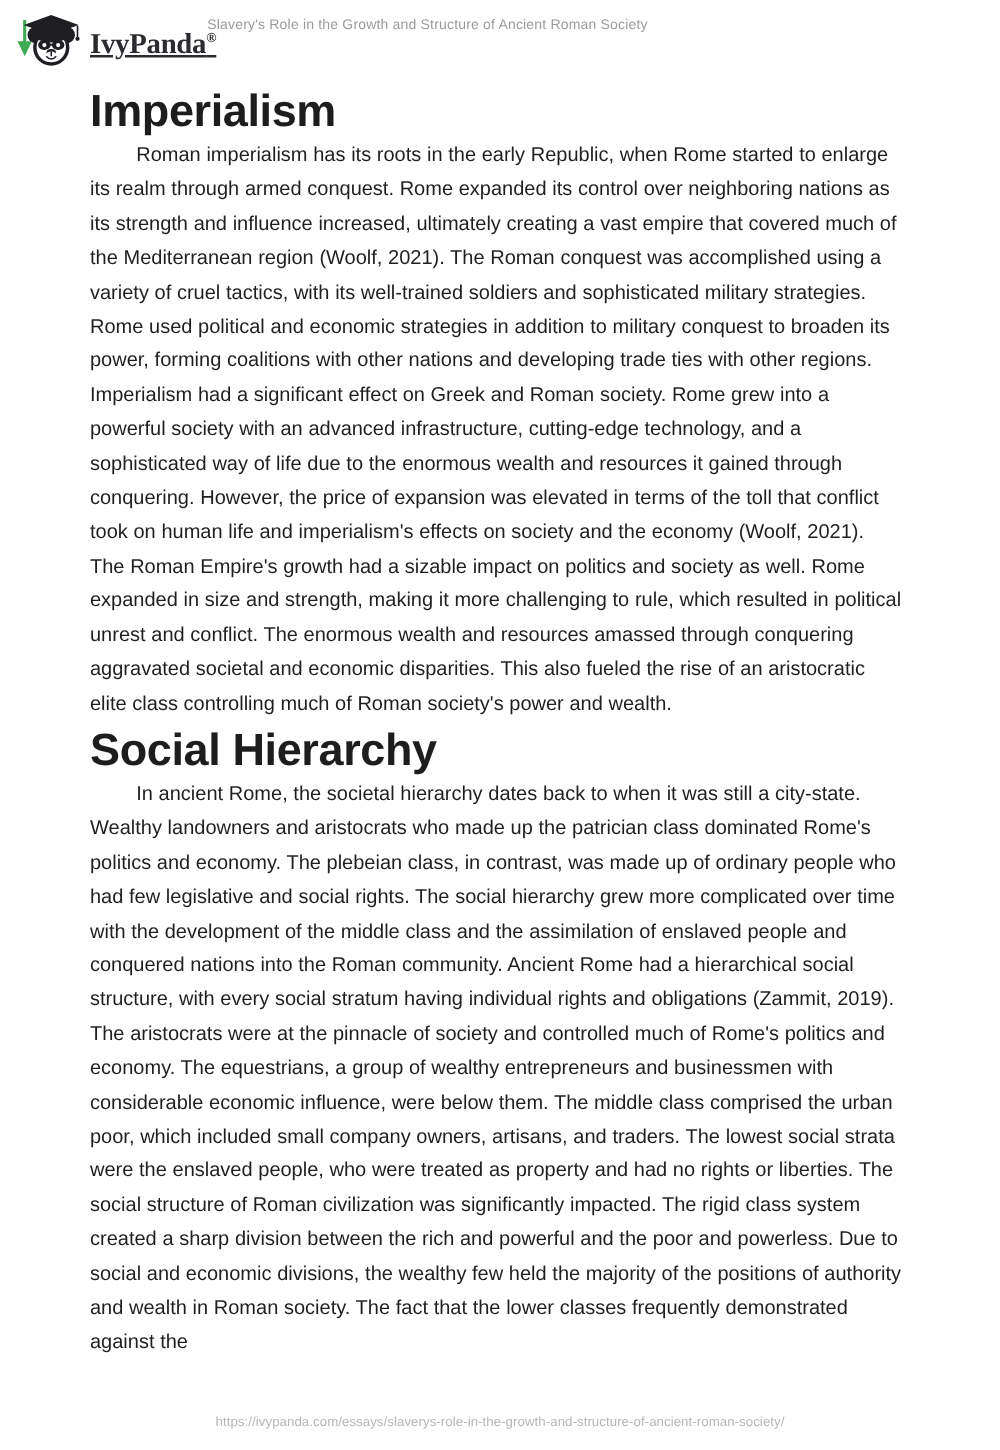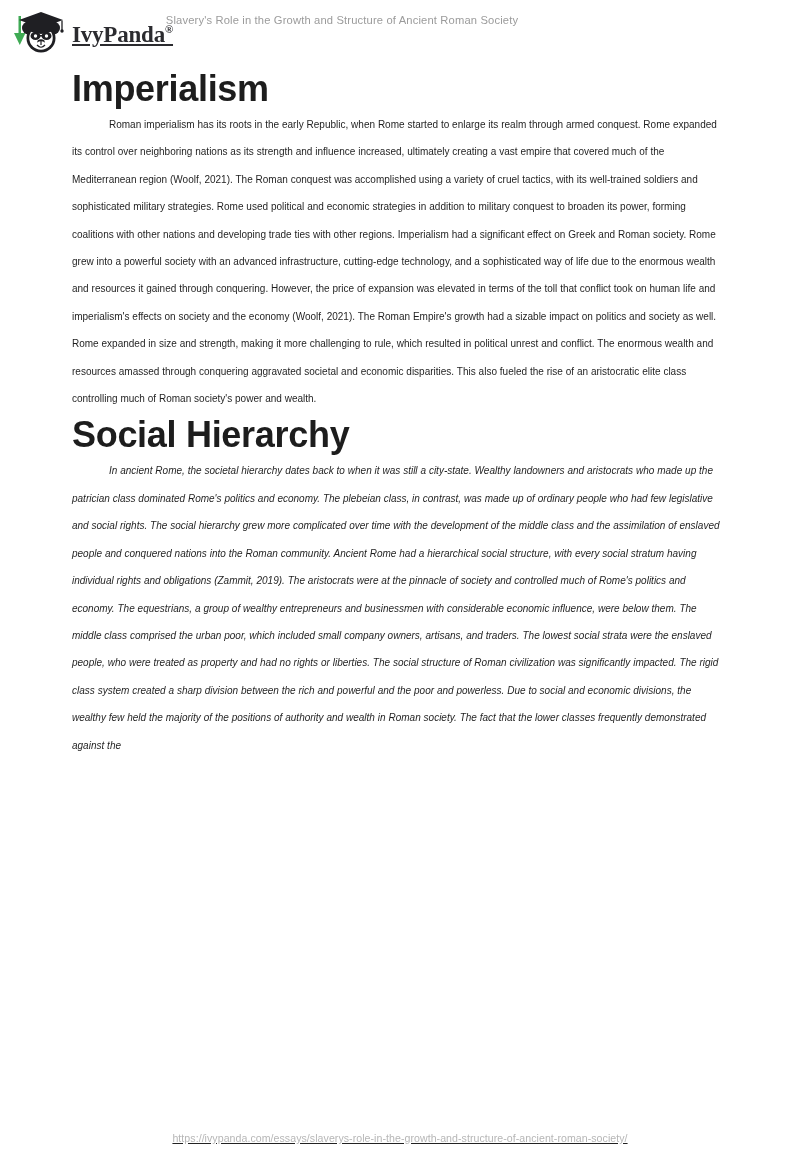--- a/index.html
+++ b/index.html
@@ -80,40 +80,39 @@
     color: #1d1d1d;
     margin: 0;
     padding: 0;
     line-height: 1.25;
     letter-spacing: -0.3px;
   }
   .heading-block-1 { margin-top: 8px; }
   .heading-block-2 { margin-top: 33px; }
 
   p.body-text {
-    font-size: 10px;
+    font-size: 16px;
     line-height: 27.4px;
     color: #1f1f1f;
     margin: 0;
     padding: 0;
     text-align: left;
     text-indent: 37px;
     word-spacing: 0.1px;
   }
   .para-gap-1 { margin-top: 17px; }
-  .para-gap-2 { margin-top: 17px; font-style: italic; }
+  .para-gap-2 { margin-top: 17px; }
 
   
   .page-footer {
     position: absolute;
     left: 0;
     top: 1128px;
     width: 800px;
     text-align: center;
-    text-decoration: underline;
   }
   .footer-url {
     font-size: 10.6px;
     color: #b6b6b6;
     font-family: "Liberation Sans", sans-serif;
     text-decoration: none;
     letter-spacing: 0.05px;
   }
 </style>
 </head>

